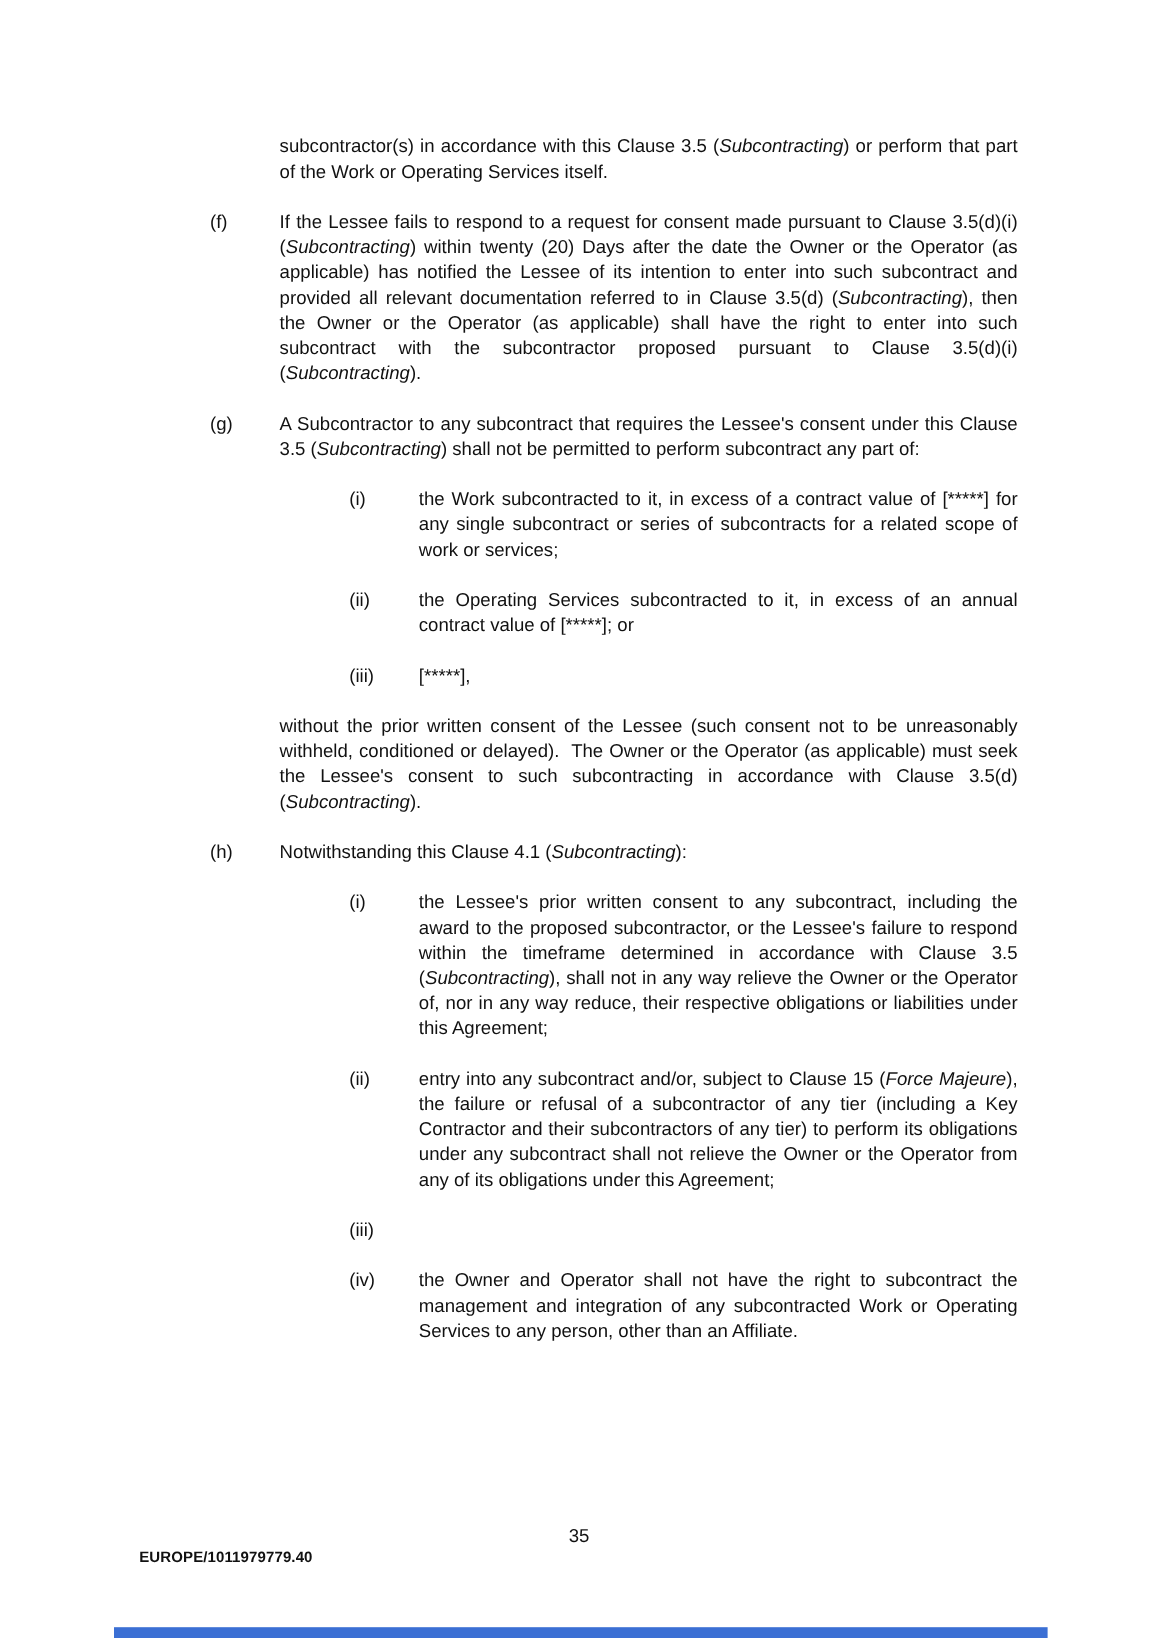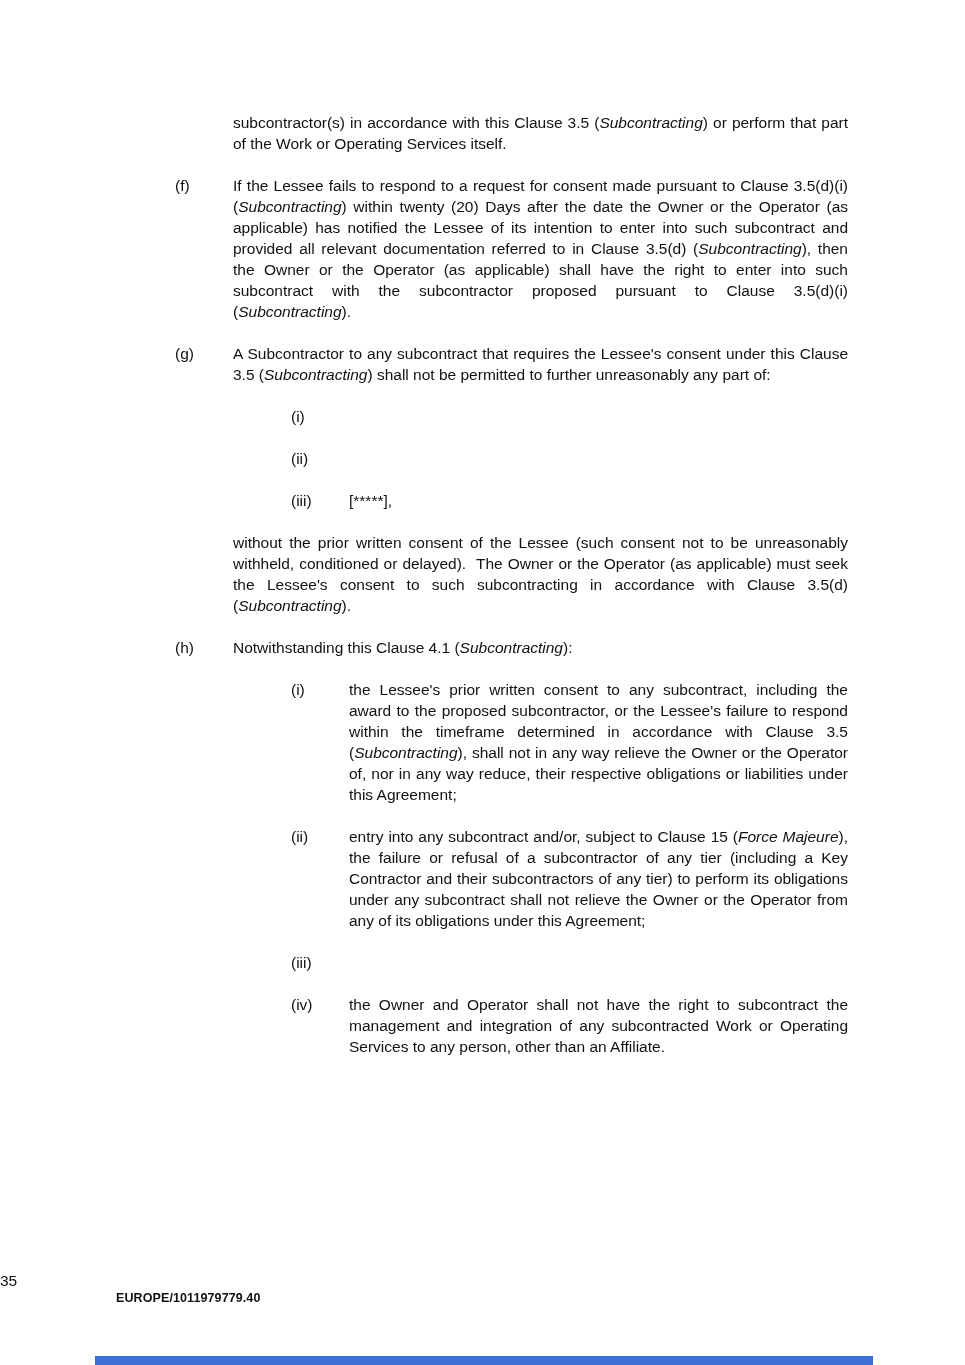--- a/index.html
+++ b/index.html
@@ -24,20 +24,21 @@
     display: grid;
     grid-template-columns: 58px 1fr;
   }
   .para.lvl2 { margin-left: 291px; }
   .para.nolabel { display:block; margin-left:233px; }
   .clabel { text-align:left; }
   .it { font-style: italic; }
   .pageno {
     position:absolute;
     top:1272px; left:0; width:100%;
+    text-align:center;
     font-size:15.5px;
   }
   .docid {
     position:absolute;
     top:1291px; left:116px;
     font-weight:bold;
     font-size:12.5px;
     letter-spacing:0.1px;
     text-align:right;
   }
@@ -52,27 +53,29 @@
 
 <div class="page">
   <div class="content" id="doc-body">
       <div class="para lvl1 nolabel"><span><span>subcontractor(s) in accordance with this Clause 3.5 (</span><span class="it">Subcontracting</span><span>) or perform that part of the Work or Operating Services itself.</span></span></div>
       <div class="para lvl1">
         <span class="clabel">(f)</span>
         <span><span>If the Lessee fails to respond to a request for consent made pursuant to Clause 3.5(d)(i) (</span><span class="it">Subcontracting</span><span>) within twenty (20) Days after the date the Owner or the Operator (as applicable) has notified the Lessee of its intention to enter into such subcontract and provided all relevant documentation referred to in Clause 3.5(d) (</span><span class="it">Subcontracting</span><span>), then the Owner or the Operator (as applicable) shall have the right to enter into such subcontract with the subcontractor proposed pursuant to Clause 3.5(d)(i) (</span><span class="it">Subcontracting</span><span>).</span></span>
       </div>
       <div class="para lvl1">
         <span class="clabel">(g)</span>
-        <span><span>A Subcontractor to any subcontract that requires the Lessee's consent under this Clause 3.5 (</span><span class="it">Subcontracting</span><span>) shall not be permitted to further unreasonably any part of:</span></span>
+        <span><span>A Subcontractor to any subcontract that requires the Lessee's consent under this Clause 3.5 (</span><span class="it">Subcontracting</span><span>) shall not be permitted to perform subcontract any part of:</span></span>
       </div>
       <div class="para lvl2">
         <span class="clabel">(i)</span>
+        <span><span>the Work subcontracted to it, in excess of a contract value of [*****] for any single subcontract or series of subcontracts for a related scope of work or services;</span></span>
       </div>
       <div class="para lvl2">
         <span class="clabel">(ii)</span>
+        <span><span>the Operating Services subcontracted to it, in excess of an annual contract value of [*****]; or</span></span>
       </div>
       <div class="para lvl2">
         <span class="clabel">(iii)</span>
         <span><span>[*****],</span></span>
       </div>
       <div class="para lvl1 nolabel"><span><span>without the prior written consent of the Lessee (such consent not to be unreasonably withheld, conditioned or delayed).&nbsp; The Owner or the Operator (as applicable) must seek the Lessee's consent to such subcontracting in accordance with Clause 3.5(d) (</span><span class="it">Subcontracting</span><span>).</span></span></div>
       <div class="para lvl1">
         <span class="clabel">(h)</span>
         <span><span>Notwithstanding this Clause 4.1 (</span><span class="it">Subcontracting</span><span>):</span></span>
       </div>

